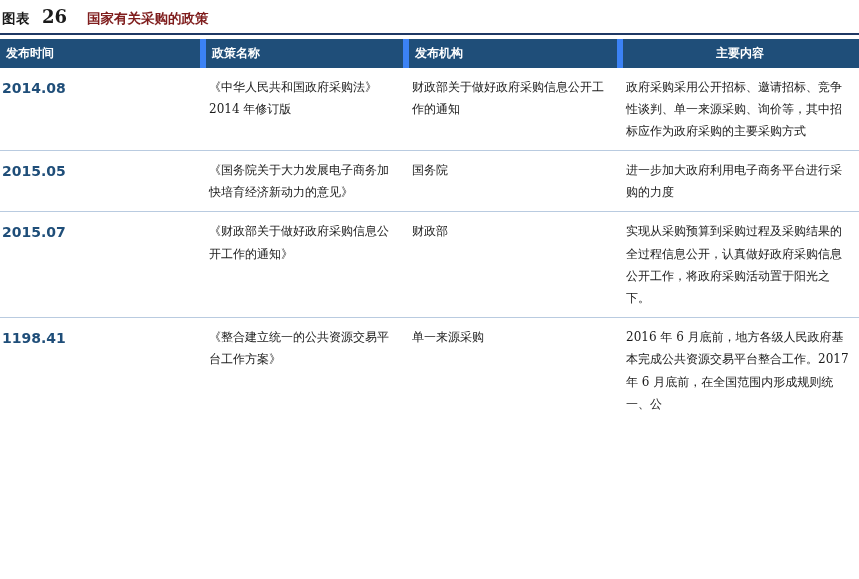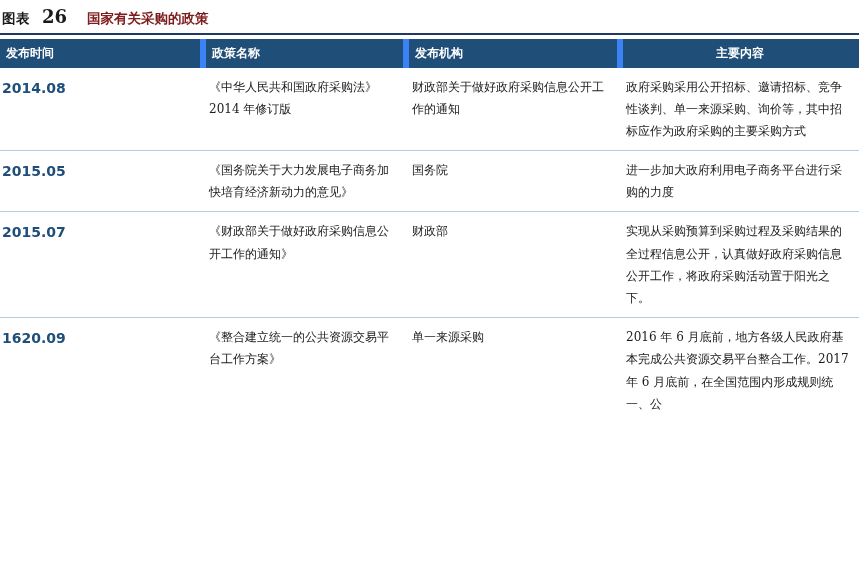--- a/index.html
+++ b/index.html
@@ -133,21 +133,21 @@
         <td>国务院</td>
         <td>进一步加大政府利用电子商务平台进行采购的力度</td>
       </tr>
       <tr>
         <td class="date-cell">2015.07</td>
         <td>《财政部关于做好政府采购信息公开工作的通知》</td>
         <td>财政部</td>
         <td>实现从采购预算到采购过程及采购结果的全过程信息公开，认真做好政府采购信息公开工作，将政府采购活动置于阳光之下。</td>
       </tr>
       <tr>
-        <td class="date-cell">1620.09</td>
+        <td class="date-cell">1198.41</td>
         <td>《整合建立统一的公共资源交易平台工作方案》</td>
         <td>单一来源采购</td>
         <td>2016 年 6 月底前，地方各级人民政府基本完成公共资源交易平台整合工作。2017 年 6 月底前，在全国范围内形成规则统一、公</td>
       </tr>
     </tbody>
   </table>
 
 </div>
 
 </body></html>

